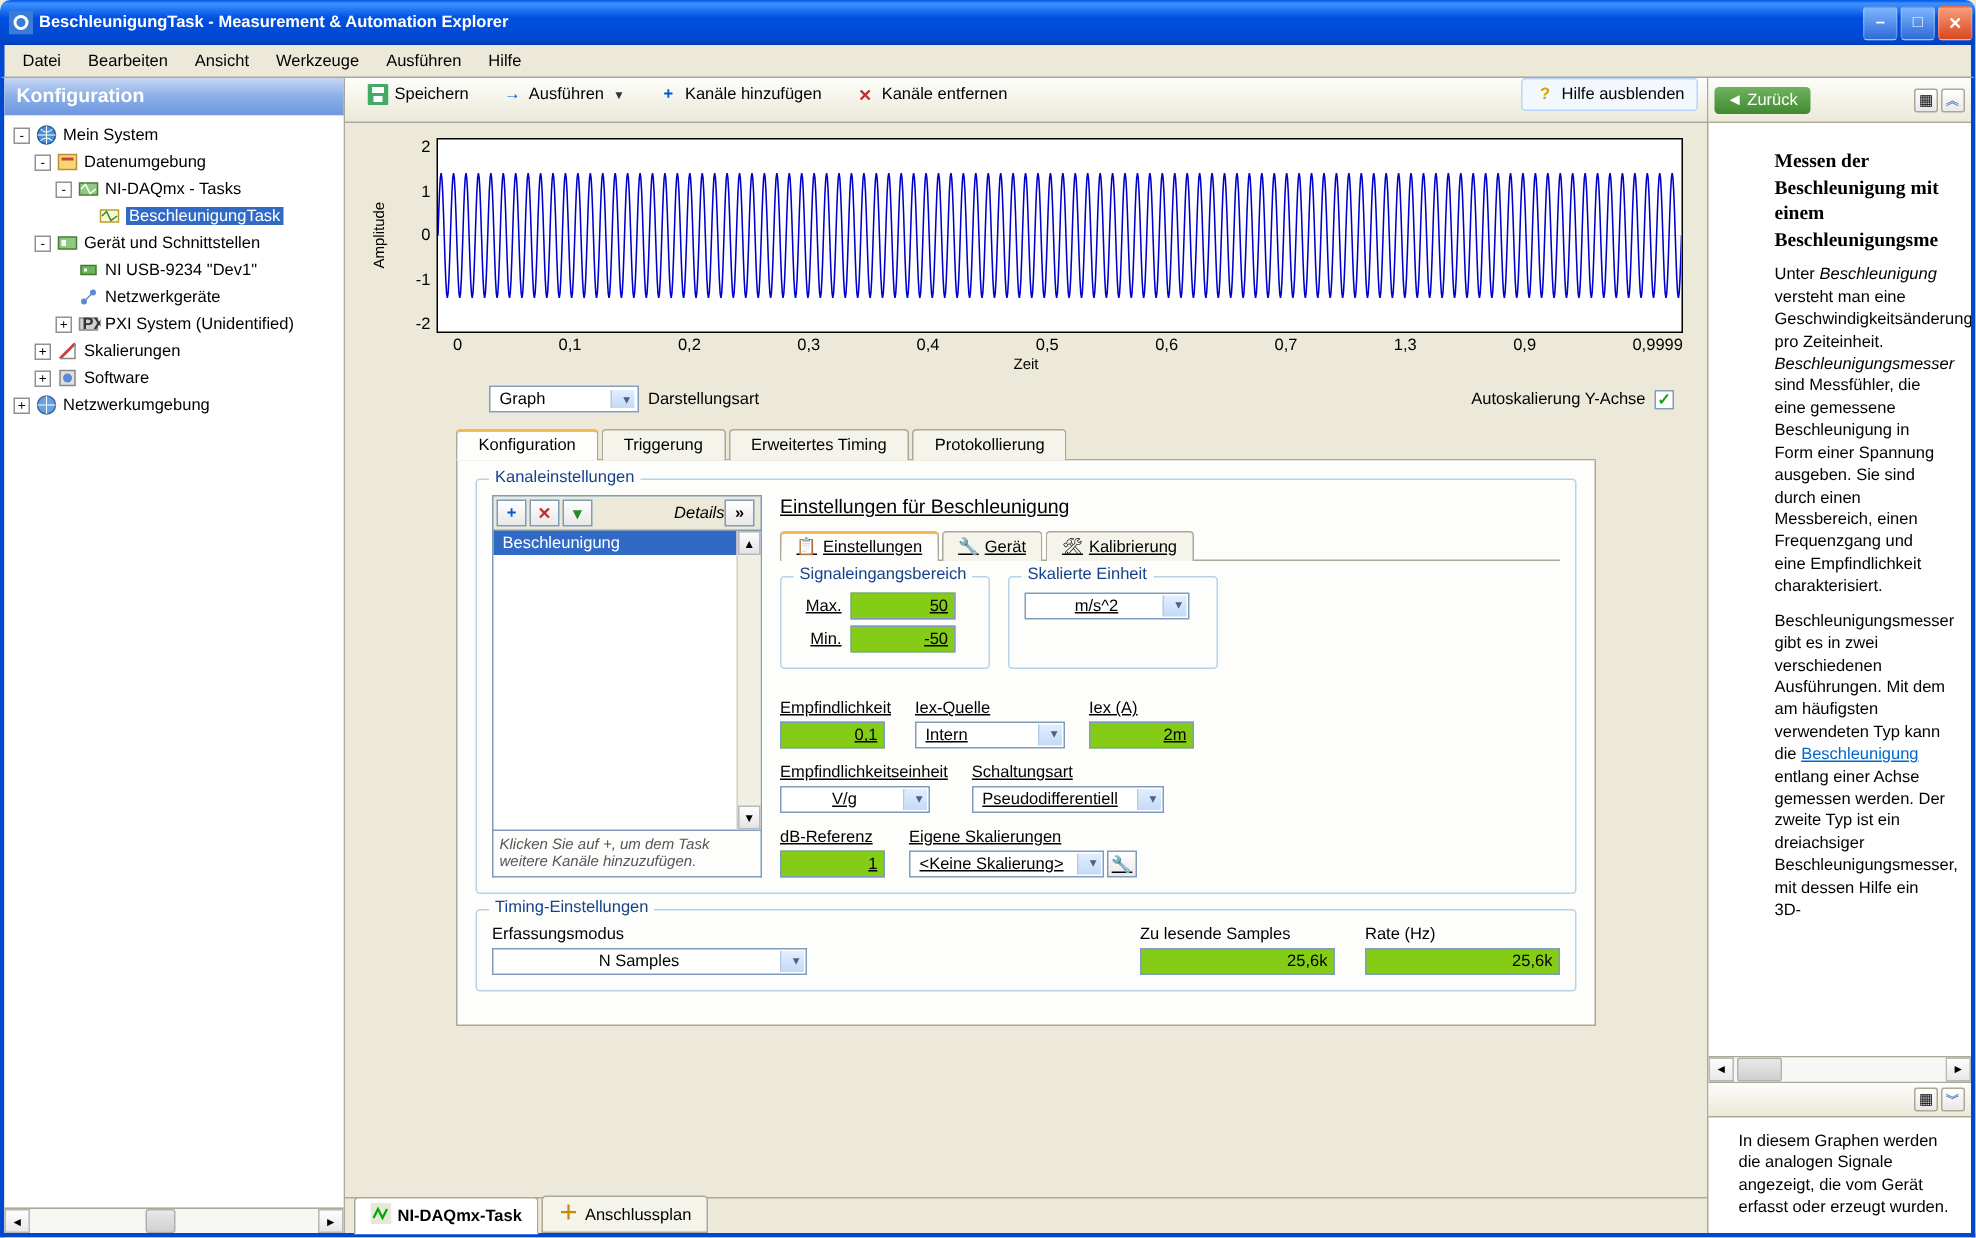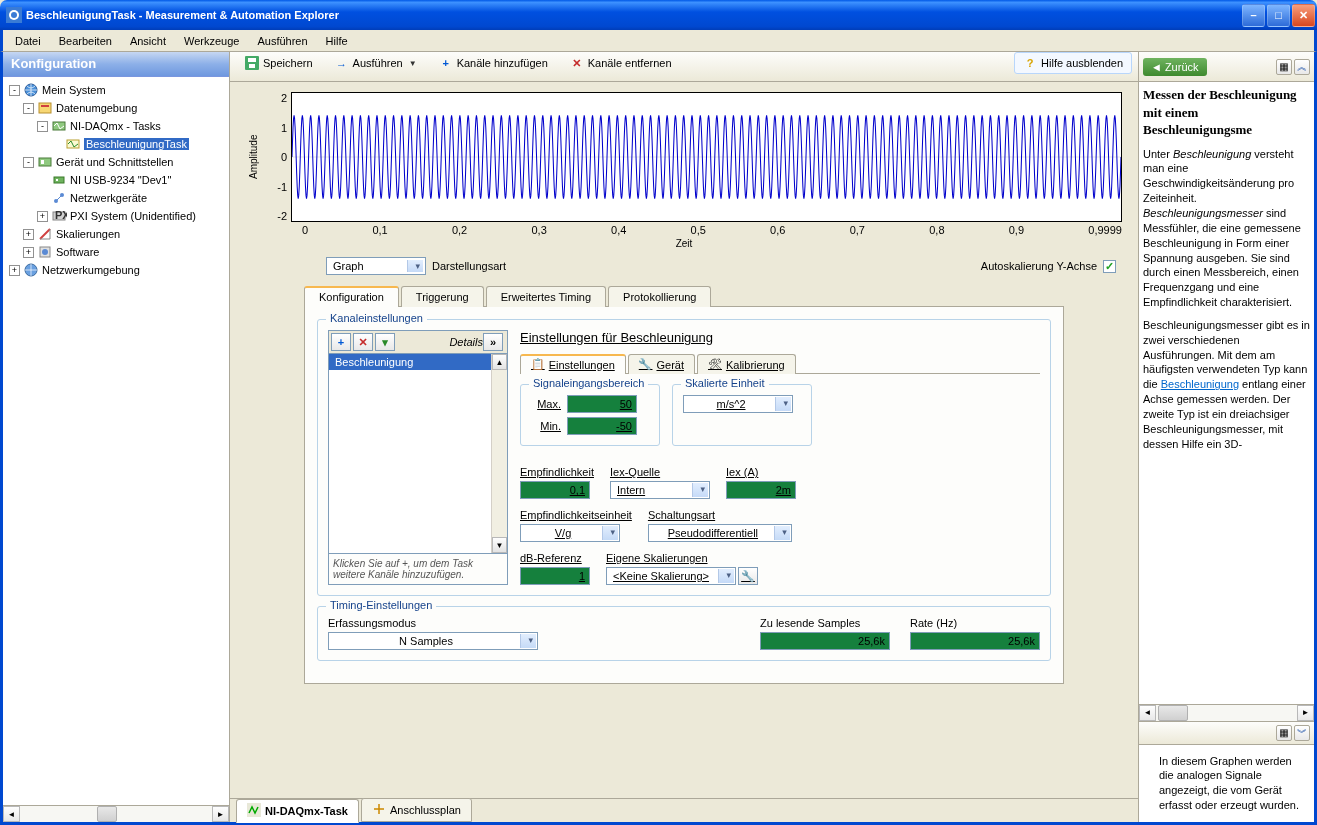--- a/index.html
+++ b/index.html
@@ -85,37 +85,37 @@
 
 .settingspane { flex: 1; text-decoration: underline; }
 .settitle { font-size: 13px; margin-bottom: 8px; }
 .subtabs { display: flex; border-bottom: 1px solid #aca899; margin-bottom: 10px; }
 .subtab { padding: 3px 10px; border: 1px solid #aca899; border-bottom: none; background: #f5f4ea; margin-right: 2px; cursor: pointer; border-top-left-radius: 3px; border-top-right-radius: 3px; display: flex; align-items: center; gap: 4px; position: relative; top: 1px; }
 .subtab.active { background: #fdfdfb; border-top: 2px solid #f7b84f; padding-top: 2px; }
 
 .formgrid { display: flex; gap: 16px; flex-wrap: wrap; }
 .fcol { display: flex; flex-direction: column; gap: 3px; }
 .flabel { font-size: 11px; color: #000; }
-.finput { border: 1px solid #7f9db9; padding: 2px 4px; width: 70px; text-align: right; background: #15803d; }
+.finput { border: 1px solid #7f9db9; padding: 2px 4px; width: 70px; text-align: right; background: #84cc16; }
 .fselect { border: 1px solid #7f9db9; padding: 2px 20px 2px 6px; background: white; min-width: 100px; position: relative; cursor: pointer; }
 .fselect::after { content: ""; position: absolute; right: 1px; top: 1px; bottom: 1px; width: 15px; background: linear-gradient(#e2eefe,#c5daf7); border-left: 1px solid #b3c8e7; }
 .fselect::before { content: "▾"; position: absolute; right: 4px; top: 2px; font-size: 9px; color: #4d6185; z-index: 1; }
 
 .timingrow { display: flex; gap: 20px; align-items: flex-end; }
 
 
 .bottomtabs { height: 24px; background: #ece9d8; border-top: 1px solid #aca899; display: flex; align-items: flex-end; padding: 0 6px; }
 .btab { padding: 3px 10px; border: 1px solid #aca899; background: #f5f4ea; margin-right: 2px; cursor: pointer; display: flex; align-items: center; gap: 4px; border-top-left-radius: 3px; border-top-right-radius: 3px; }
 .btab.active { background: white; border-bottom-color: white; position: relative; top: 1px; font-weight: bold; }
 
 
 .rightpanel { width: 176px; display: flex; flex-direction: column; border-left: 1px solid #aca899; background: white; }
 .righttool { height: 30px; background: linear-gradient(#fdfdfb, #ece9d8); border-bottom: 1px solid #aca899; display: flex; align-items: center; padding: 0 4px; gap: 2px; }
 .backbtn { background: linear-gradient(#6fb35f, #3f8a2f); color: white; padding: 3px 8px; border-radius: 3px; cursor: pointer; display: flex; align-items: center; gap: 3px; }
-.helpbody { flex: 1; overflow: hidden; padding: 4px; font-family: Verdana, sans-serif; font-size: 11px; line-height: 1.35; }
+.helpbody { flex: 1; overflow: hidden; padding: 16px; font-family: Verdana, sans-serif; font-size: 11px; line-height: 1.35; margin-left: 28px; }
 .helpbody h3 { font-size: 13px; font-weight: bold; margin-bottom: 8px; font-family: Verdana; }
 .helpbody p { margin-bottom: 8px; }
 .helpbody em { font-style: italic; }
 .helpbody a { color: #0066cc; text-decoration: underline; cursor: pointer; }
 .rightscroll { height: 17px; background: #ece9d8; border-top: 1px solid #aca899; display: flex; }
 .rightsep { height: 24px; border-top: 1px solid #aca899; border-bottom: 1px solid #aca899; background: linear-gradient(#fdfdfb,#ece9d8); display: flex; justify-content: flex-end; align-items: center; padding: 0 4px; gap: 2px; }
 .helpbody2 { padding: 9px; font-size: 11px; font-family: Verdana; line-height: 1.35; margin-left: 11px; }
 .smicon { width: 16px; height: 16px; border: 1px solid #aca899; background: linear-gradient(#fff,#e8e8e8); display: flex; align-items: center; justify-content: center; font-size: 10px; cursor: pointer; border-radius: 2px; }
 
 svg.wave { width: 100%; height: 100%; }
@@ -328,21 +328,21 @@
           </div>
           <div class="xaxis" id="xaxis">
               <span>0</span>
               <span>0,1</span>
               <span>0,2</span>
               <span>0,3</span>
               <span>0,4</span>
               <span>0,5</span>
               <span>0,6</span>
               <span>0,7</span>
-              <span>0,8</span>
+              <span>1,3</span>
               <span>0,9</span>
               <span>0,9999</span>
             </div>
           <div class="xlabel">Zeit</div>
           <div class="chartctrl">
             <div class="select" style="width:100px">
               <span>Graph</span>
             </div>
             <span style="margin-left:6px">Darstellungsart</span>
             <span class="spacer"></span>
@@ -435,21 +435,21 @@
                     </div>
                   </div>
 
                   <div class="formgrid" style="margin-bottom:10px">
                     <div class="fcol">
                       <span class="flabel">Empfindlichkeitseinheit</span>
                       <div class="fselect" style="width:90px;text-align:center"><span>V/g</span></div>
                     </div>
                     <div class="fcol">
                       <span class="flabel">Schaltungsart</span>
-                      <div class="fselect" style="width:144px;text-align:center"><span>Pseudodifferentiell</span></div>
+                      <div class="fselect" style="width:128px;text-align:left"><span>Pseudodifferentiell</span></div>
                     </div>
                   </div>
 
                   <div class="formgrid">
                     <div class="fcol">
                       <span class="flabel">dB-Referenz</span>
                       <input class="finput" value="1" style="">
                     </div>
                     <div class="fcol">
                       <span class="flabel">Eigene Skalierungen</span>

